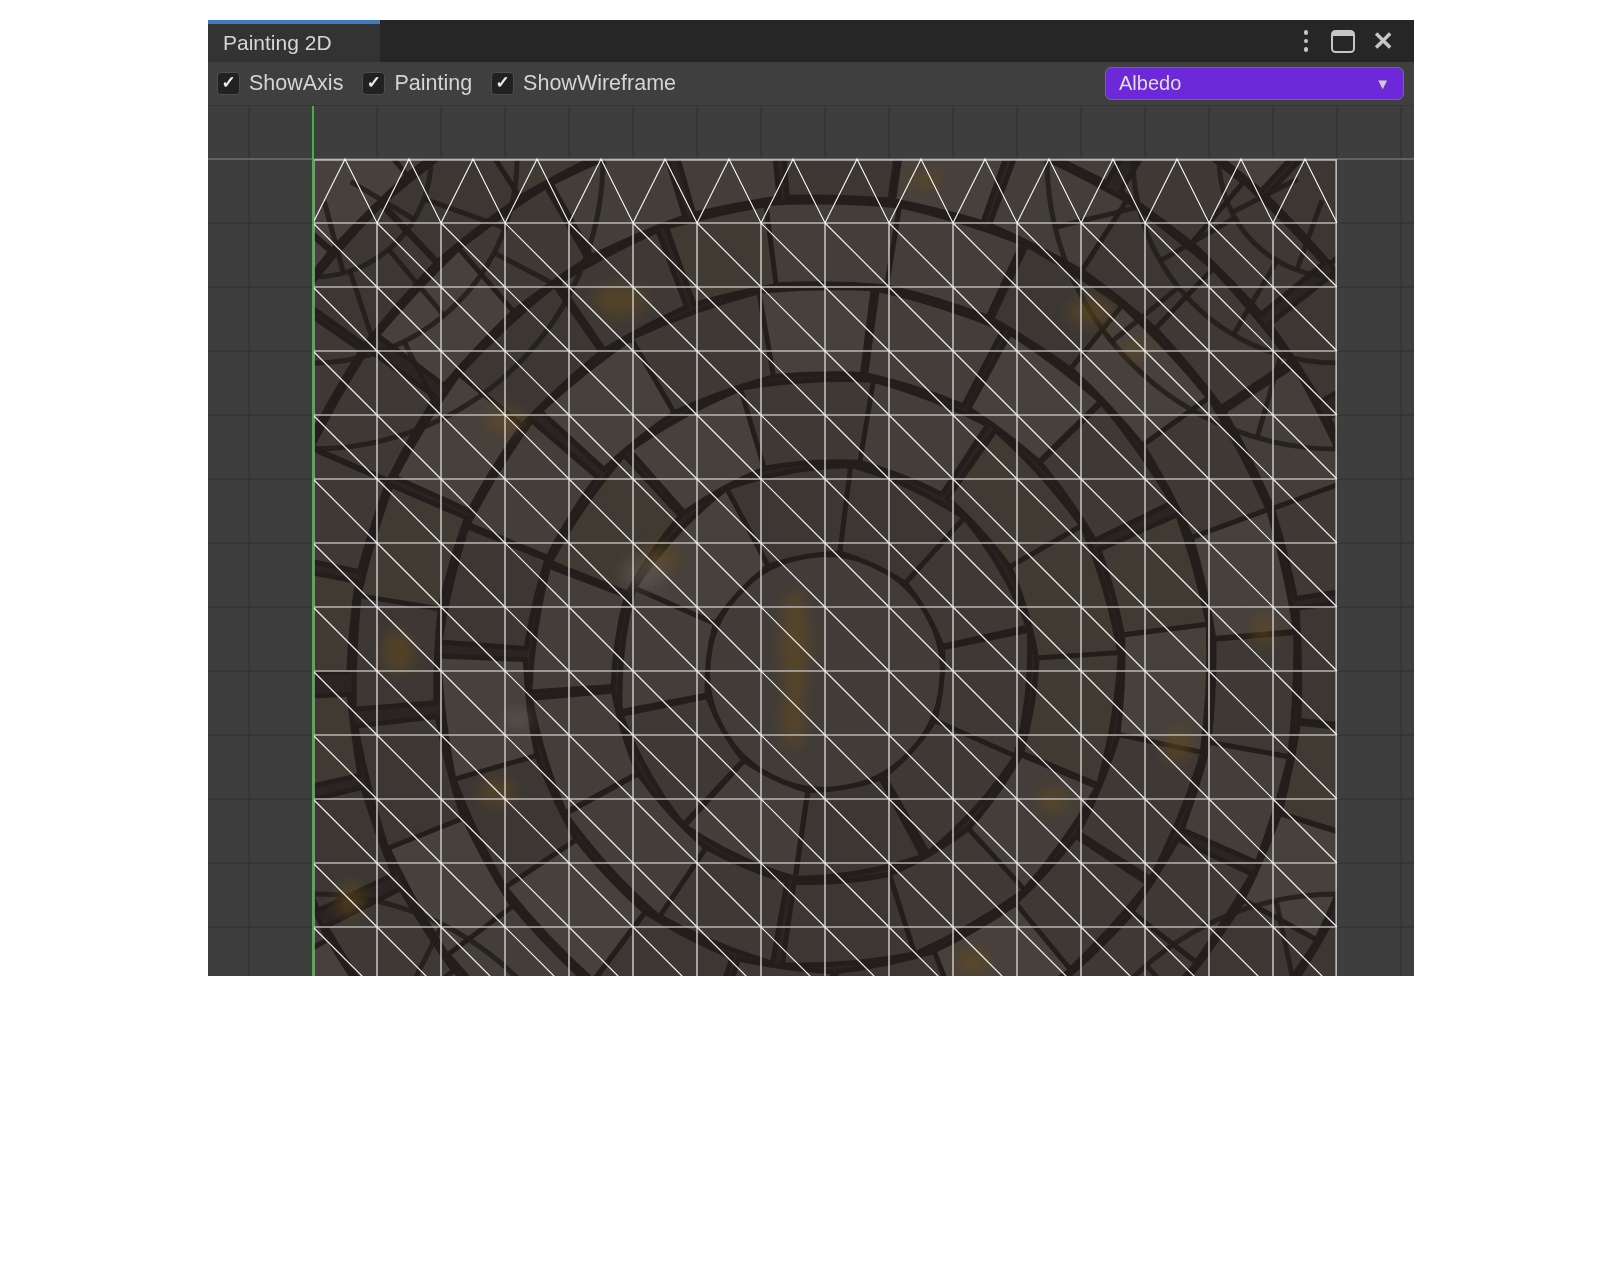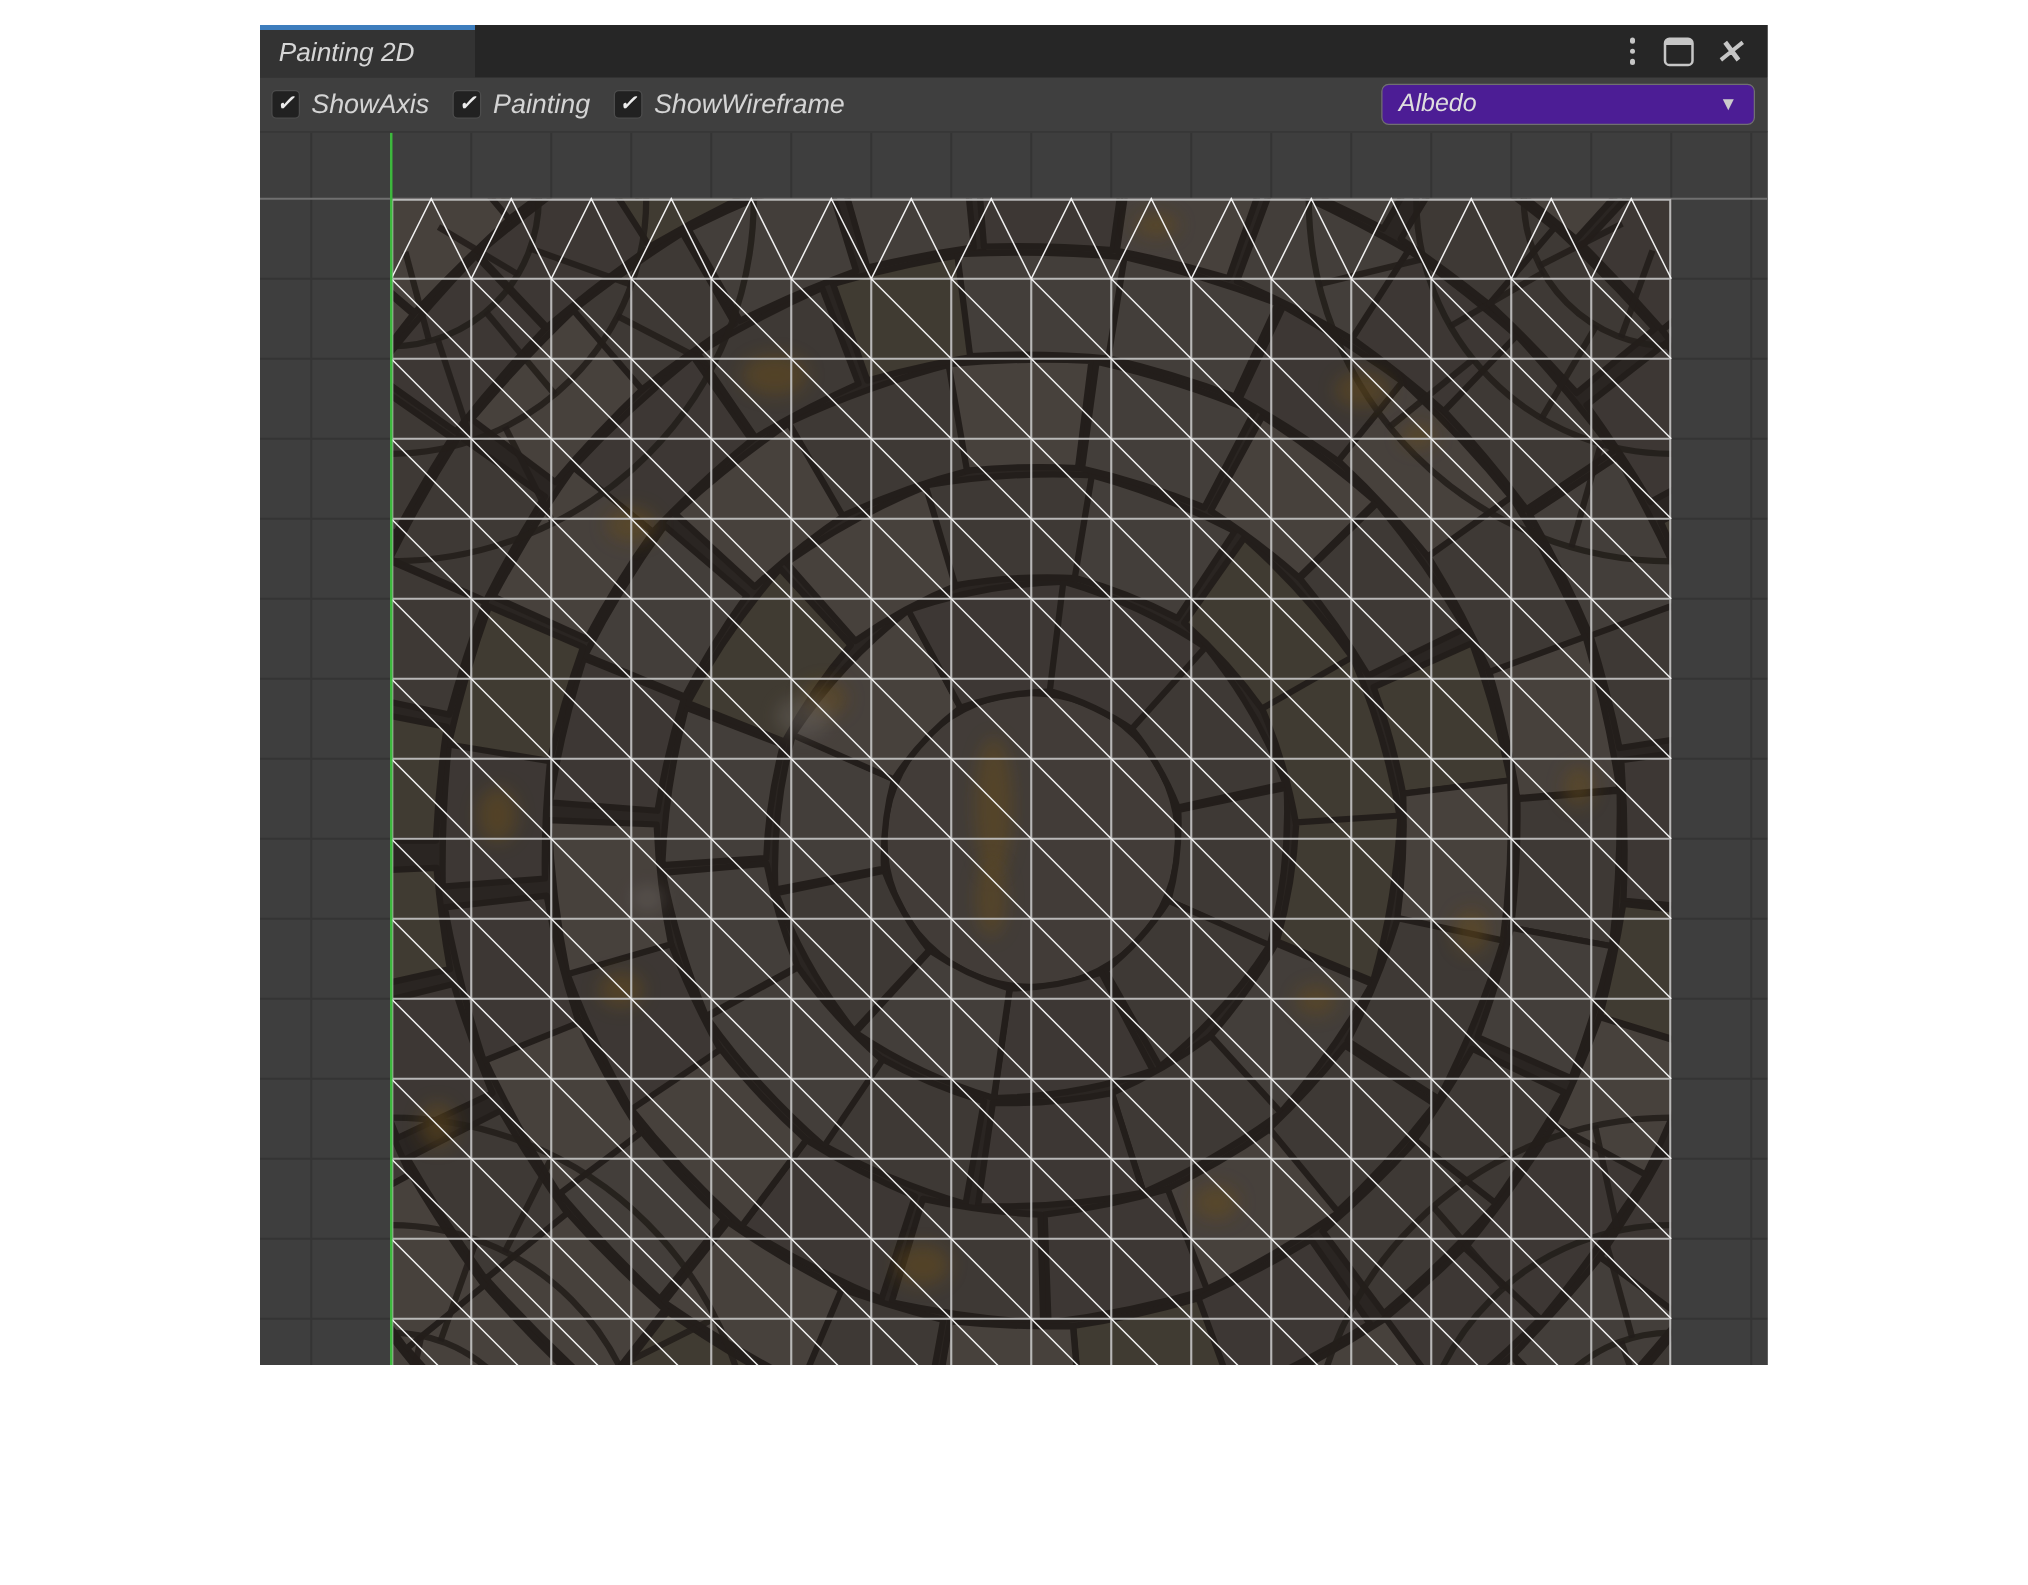--- a/index.html
+++ b/index.html
@@ -1,39 +1,39 @@
 <!DOCTYPE html>
 <html><head>
 <meta charset="utf-8">
 <style>
   html,body{margin:0;padding:0}
   body{width:1622px;height:1268px;background:#ffffff;position:relative;overflow:hidden;
        font-family:"Liberation Sans",sans-serif;}
-  .window{position:absolute;left:208px;top:20px;width:1206px;height:1072px;
-          display:flex;flex-direction:column;background:#262626;font-style:italic;}
+  .window{position:absolute;left:208px;top:20px;width:1206px;height:956px;
+          display:flex;flex-direction:column;background:#262626;}
   
   .tabbar{height:42px;background:#262626;display:flex;align-items:stretch;flex:0 0 auto;position:relative}
   .tab{width:172px;background:#333333;position:relative;display:flex;align-items:center;
        padding:0 0 0 15px;box-sizing:border-box}
   .tab-accent{position:absolute;top:0;left:0;right:0;height:4px;}
   .tab-title{color:#d6d6d6;font-size:21px;padding-top:4px;white-space:nowrap}
   .tb-controls{margin-left:auto;display:flex;align-items:center;gap:17px;padding-right:20px}
   .kebab{display:flex;flex-direction:column;gap:4px;padding:3px 6px;cursor:pointer}
   .kebab .dot{width:4.5px;height:4.5px;border-radius:50%;background:#c6c6c6}
   .max-icon{width:20px;height:15px;border:2.5px solid #c6c6c6;border-top-width:6px;border-radius:4.5px;cursor:pointer}
   .close-icon{color:#c6c6c6;font-size:26px;line-height:20px;cursor:pointer;font-weight:bold}
   
   .toolbar{height:44px;background:#3f3f3f;display:flex;align-items:center;padding:0 0 0 9px;
            box-sizing:border-box;flex:0 0 auto;position:relative;border-bottom:1px solid #363636}
   .cbgroup{display:flex;align-items:center;gap:9px;margin-right:19px;cursor:pointer}
   .cb{width:23px;height:23px;background:#212121;border:1px solid #4d4d4d;border-radius:4px;
       box-sizing:border-box;display:flex;align-items:center;justify-content:center}
   .tick{color:#ececec;font-size:17px;font-weight:bold;line-height:1;transform:translateY(-1px)}
   .cblabel{color:#d4d4d4;font-size:21.5px;white-space:nowrap}
-  .dropdown{position:absolute;left:897px;top:5px;width:299px;height:33px;background:#4c1d95;
+  .dropdown{position:absolute;left:897px;top:5px;width:299px;height:33px;background:#6d28d9;
             border:1px solid #707070;border-radius:6px;display:flex;align-items:center;
             padding:0 13px;box-sizing:border-box;cursor:pointer}
   .dropdown-value{color:#dedede;font-size:20px}
   .caret{margin-left:auto;color:#cccccc;font-size:15px}
   
   .canvas{flex:1;position:relative;overflow:hidden;background:#3e3e3e}
   .canvas svg{display:block;position:absolute;left:0;top:0}
 </style>
 </head>
 <body>

